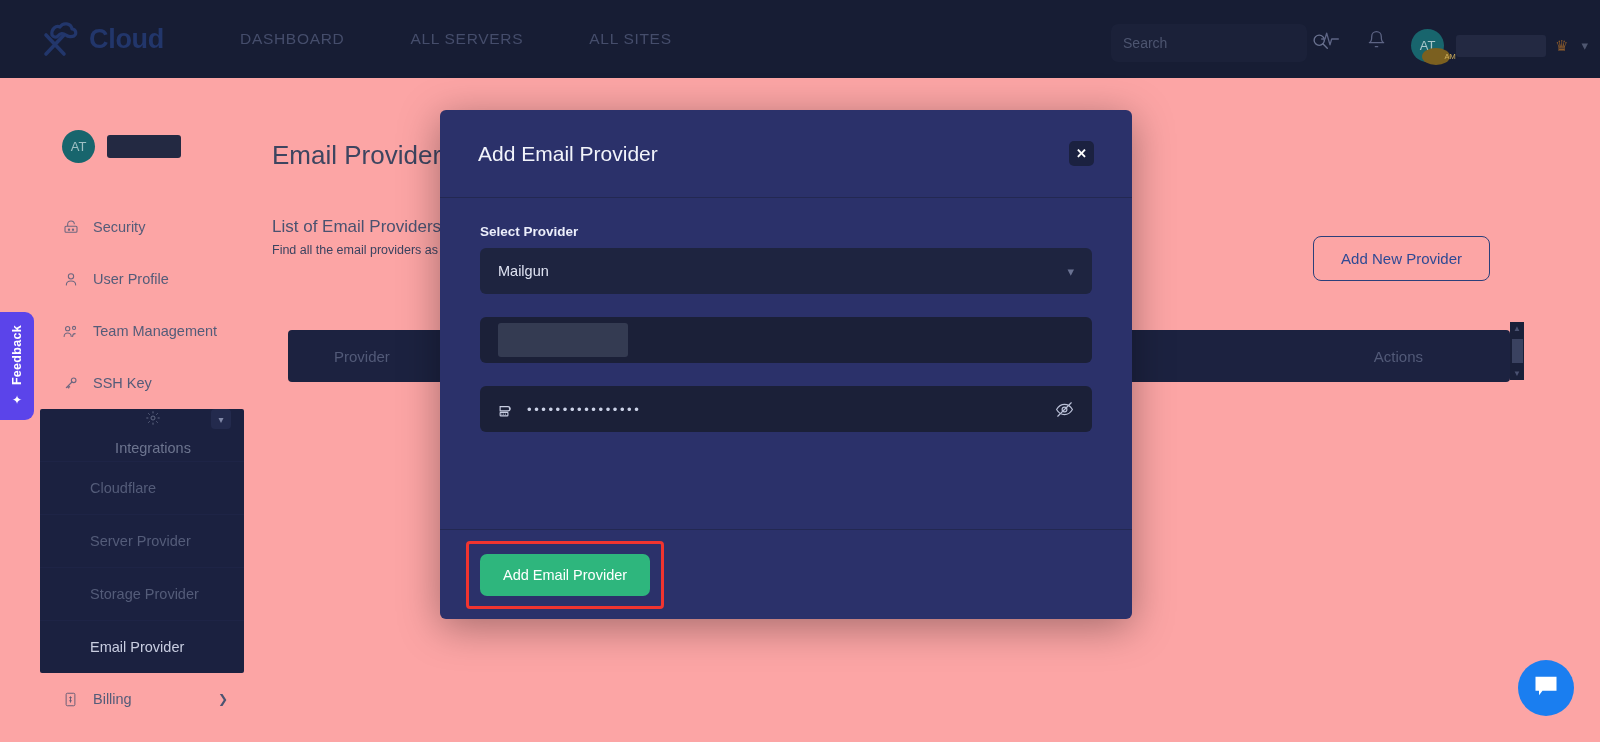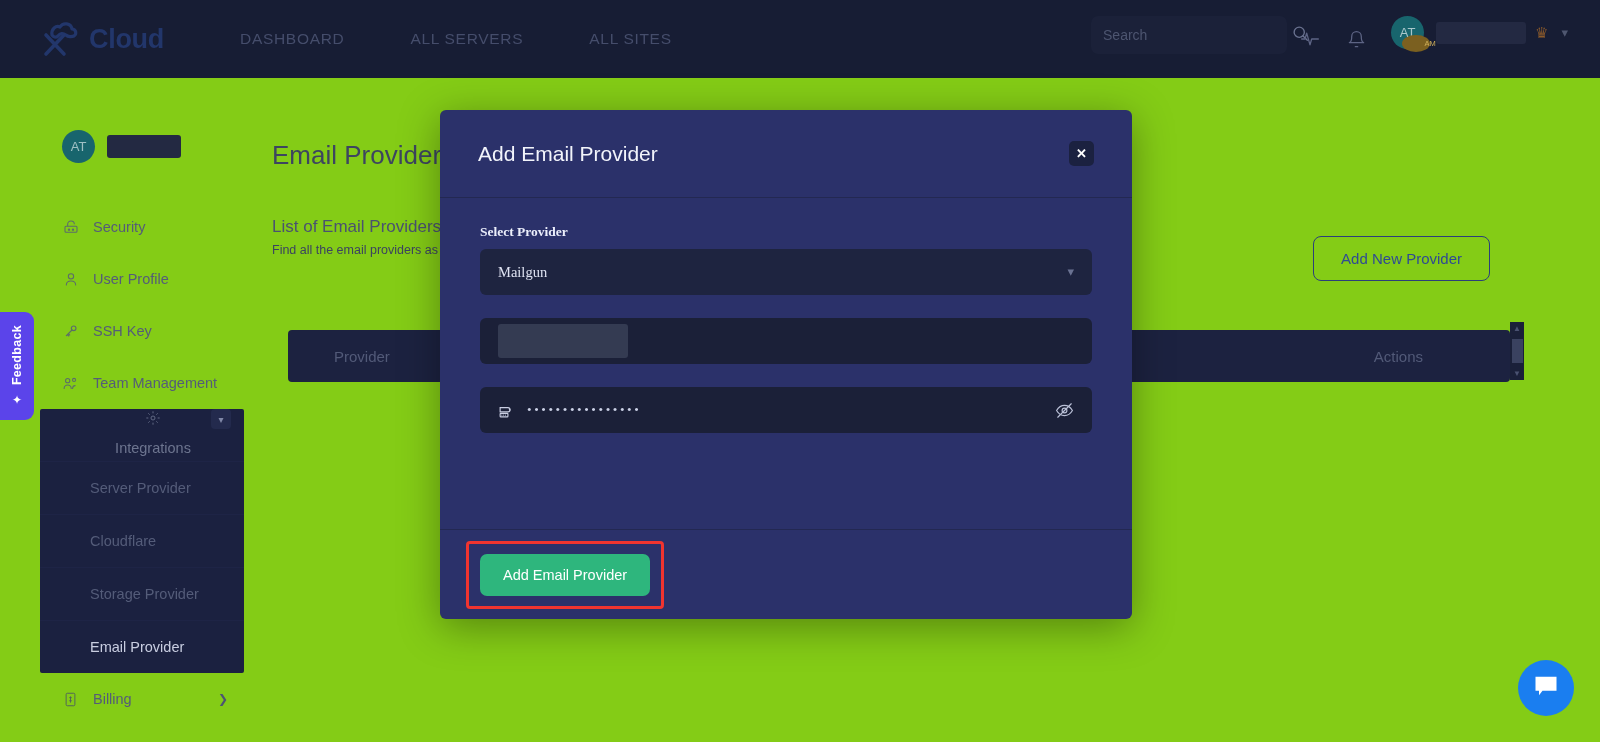--- a/index.html
+++ b/index.html
@@ -2,37 +2,37 @@
 <html><head>
 <meta charset="utf-8">
 <style>
   * { box-sizing: border-box; margin: 0; padding: 0; }
   html, body {
     width: 1600px; height: 742px;
     background: #161c33;
     font-family: "Liberation Sans", sans-serif;
     overflow: hidden;
   }
-  .app { position: relative; width: 1600px; height: 742px; background: #84cc16; }
+  .app { position: relative; width: 1600px; height: 742px; background: #fca5a5; }
 
   
   .topnav {
     position: absolute; top: 0; left: 0; width: 1600px; height: 78px;
     background: #171d34;
     display: flex; align-items: center;
   }
   .logo-wrap { display: flex; align-items: center; margin-left: 38px; gap: 7px; }
   .logo-mark { width: 44px; height: 36px; }
   .logo-text { font-size: 27px; font-weight: bold; color: #22366b; letter-spacing: -0.3px; }
   .nav-links { display: flex; align-items: center; margin-left: 76px; gap: 0px; }
   .nav-link {
     color: #454d6b; font-size: 15.5px; letter-spacing: 0.7px;
     padding: 10px 0; margin-right: 66px; cursor: pointer; white-space: nowrap;
   }
-  .nav-right { margin-left: auto; display: flex; align-items: flex-start; margin-right: 32px; gap: 0; }
+  .nav-right { margin-left: auto; display: flex; align-items: flex-end; margin-right: 12px; gap: 0; }
   .search-box {
     width: 196px; height: 38px; background: #1b2139; border-radius: 7px;
     display: flex; align-items: center; padding: 0 12px; gap: 8px;
   }
   .search-input {
     flex: 1; background: transparent; border: none; outline: none;
     color: #5a6180; font-size: 14px; font-family: "Liberation Sans", sans-serif;
   }
   .search-input::placeholder { color: #4d5570; }
   .icon-btn { width: 46px; height: 46px; display: flex; align-items: center; justify-content: center; cursor: pointer; }
@@ -131,21 +131,21 @@
     height: 88px; display: flex; align-items: center; padding: 0 38px;
     border-bottom: 1px solid #232852;
   }
   .modal-title { color: #f2f4fb; font-size: 21px; }
   .modal-close {
     margin-left: auto; width: 25px; height: 25px; border-radius: 5px;
     background: #1b2140; color: #fff; font-size: 13px; font-weight: bold;
     display: flex; align-items: center; justify-content: center; cursor: pointer;
   }
   .modal-body { padding: 26px 40px 0 40px; height: 331px; }
-  .field { margin-bottom: 23px; font-family: Liberation Serif, serif; }
+  .field { margin-bottom: 23px; }
   .field-label { color: #ebeefb; font-size: 13.5px; font-weight: bold; margin-bottom: 9px; }
   .select-ctl {
     height: 46px; background: #1e2440; border-radius: 6px;
     display: flex; align-items: center; padding: 0 18px; cursor: pointer; gap: 12px;
   }
   .select-val { color: #dfe3f2; font-size: 14.5px; }
   .select-caret { margin-left: auto; color: #6a7292; font-size: 13px; }
   .text-ctl {
     height: 46px; background: #1b2038; border-radius: 6px;
     display: flex; align-items: center; padding: 0 18px; gap: 12px;
@@ -255,55 +255,55 @@
           <svg width="16" height="16" viewBox="0 0 24 24" fill="none" stroke="#545c79" stroke-width="1.6" stroke-linecap="round">
               <circle cx="12" cy="8" r="4"></circle>
               <path d="M5 21c0-4 3.5-6 7-6s7 2 7 6"></path>
             </svg>
         </span>
         <span>User Profile</span>
       </div>
 
       <div class="side-item">
         <span class="si-ico">
-          <svg width="16" height="16" viewBox="0 0 24 24" fill="none" stroke="#545c79" stroke-width="1.7" stroke-linecap="round">
-              <circle cx="16" cy="8" r="3.5"></circle>
-              <path d="M13.5 10.5 5 19M8 16l2 2M6.5 17.5l2 2"></path>
-            </svg>
-        </span>
-        <span>SSH Key</span>
-      </div>
-
-      <div class="side-item">
-        <span class="si-ico">
           <svg width="17" height="17" viewBox="0 0 24 24" fill="none" stroke="#545c79" stroke-width="1.5" stroke-linecap="round">
               <circle cx="8" cy="8" r="3"></circle>
               <circle cx="17" cy="7" r="2.2"></circle>
               <path d="M3 19c0-3 2.5-5 5-5s5 2 5 5M15 19c0-2.5 1.5-4 3.5-4"></path>
             </svg>
         </span>
         <span>Team Management</span>
+      </div>
+
+      <div class="side-item">
+        <span class="si-ico">
+          <svg width="16" height="16" viewBox="0 0 24 24" fill="none" stroke="#545c79" stroke-width="1.7" stroke-linecap="round">
+              <circle cx="16" cy="8" r="3.5"></circle>
+              <path d="M13.5 10.5 5 19M8 16l2 2M6.5 17.5l2 2"></path>
+            </svg>
+        </span>
+        <span>SSH Key</span>
       </div>
 
       <div class="side-group">
         <div class="side-item parent">
           <span class="si-ico">
             <svg width="16" height="16" viewBox="0 0 24 24" fill="none" stroke="#6d758f" stroke-width="1.5">
                 <circle cx="12" cy="12" r="3"></circle>
                 <path d="M12 2v3M12 19v3M2 12h3M19 12h3M5 5l2 2M17 17l2 2M19 5l-2 2M7 17l-2 2"></path>
               </svg>
           </span>
           <span>Integrations</span>
           <span class="caret-box">▾</span>
         </div>
         <div class="side-sub">
+          <span>Cloudflare</span>
+        </div>
+        <div class="side-sub">
           <span>Server Provider</span>
-        </div>
-        <div class="side-sub">
-          <span>Cloudflare</span>
         </div>
         <div class="side-sub">
           <span>Storage Provider</span>
         </div>
         <div class="side-sub active">
           <span>Email Provider</span>
         </div>
       </div>
 
       <div class="side-item">

